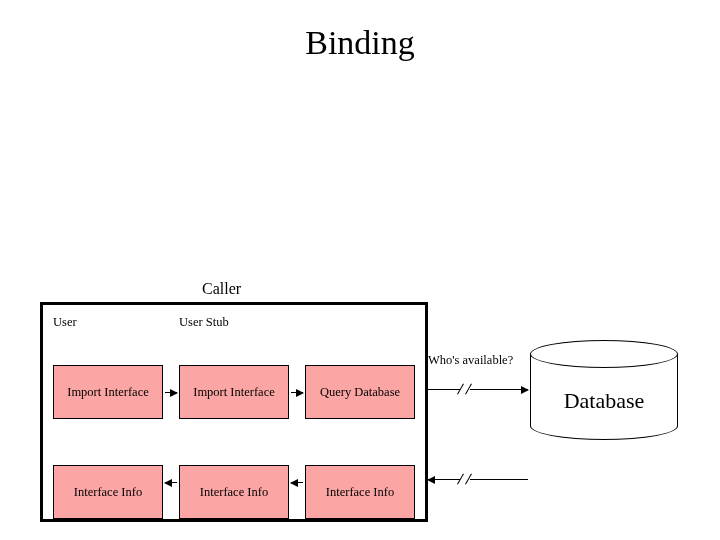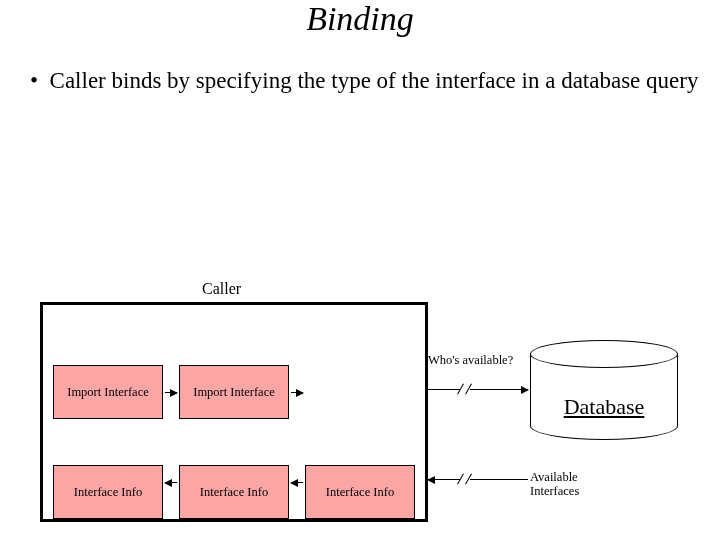--- a/index.html
+++ b/index.html
@@ -9,21 +9,21 @@
     background: #fff;
     color: #000;
     width: 720px;
     height: 540px;
     position: relative;
     overflow: hidden;
   }
   .title {
     text-align: center;
     font-size: 34px;
-    font-style: italic;
+    margin-top: 24px;
   }
   .bullets {
     margin: 28px 0 0 30px;
     font-size: 23px;
     line-height: 1.3;
   }
   .bullets p { margin: 0 0 18px 0; }
   .diagram {
     position: absolute;
     left: 40px;
@@ -133,84 +133,84 @@
     height: 72px;
     border-left: 1px solid #000;
     border-right: 1px solid #000;
     background: #fff;
     box-sizing: border-box;
     z-index: 2;
   }
   .db-label {
     position: absolute;
     left: 490px;
-    top: 114px;
+    top: 108px;
     width: 148px;
     text-align: center;
     font-size: 22px;
     z-index: 5;
-    text-decoration: underline;
   }
   .hline {
     position: absolute;
     border-top: 1px solid #000;
     height: 0;
   }
   .break-slash {
     position: absolute;
     width: 0;
     height: 12px;
     border-left: 1px solid #000;
     transform: rotate(30deg);
   }
 </style>
 </head>
 <body>
 
 <div class="title">Binding</div>
 
 <div class="bullets">
-  <p>•&nbsp; <span>Caller binds by specifying the type of the interface in a database query</span></p>
 </div>
 
 <div class="diagram">
 
   <div class="caller-label">Caller</div>
 
   <div class="caller-box">
     <div class="col col1">
+      <div class="hdr">User</div>
       <div class="cell row1">Import Interface</div>
       <div class="cell row2">Interface Info</div>
     </div>
     <div class="col col2">
+      <div class="hdr">User Stub</div>
       <div class="cell row1">Import Interface</div>
       <div class="cell row2">Interface Info</div>
     </div>
     <div class="col col3">
+      <div class="cell row1">Query Database</div>
       <div class="cell row2">Interface Info</div>
     </div>
 
     <div class="arrow right" style="left:122px; top:87px; width:12px;"></div>
     <div class="arrow right" style="left:248px; top:87px; width:12px;"></div>
 
     <div class="arrow left" style="left:122px; top:177px; width:12px;"></div>
     <div class="arrow left" style="left:248px; top:177px; width:12px;"></div>
   </div>
 
   <div class="hline" style="left:388px; top:109px; width:32px;"></div>
   <div class="break-slash" style="left:420px; top:103px;"></div>
   <div class="break-slash" style="left:428px; top:103px;"></div>
   <div class="arrow right" style="left:430px; top:109px; width:58px;"></div>
   <div class="ext-label" style="left:388px; top:73px; width:100px;">Who's available?</div>
 
   <div class="arrow left" style="left:388px; top:199px; width:32px;"></div>
   <div class="break-slash" style="left:420px; top:193px;"></div>
   <div class="break-slash" style="left:428px; top:193px;"></div>
   <div class="hline" style="left:430px; top:199px; width:58px;"></div>
-  <div class="ext-label" style="left:490px; top:190px; width:72px;">Available Interfaces</div>
 
   <div class="db">
     <div class="db-body"></div>
     <div class="db-top"></div>
     <div class="db-bot"></div>
   </div>
   <div class="db-label">Database</div>
 
 </div>
 

